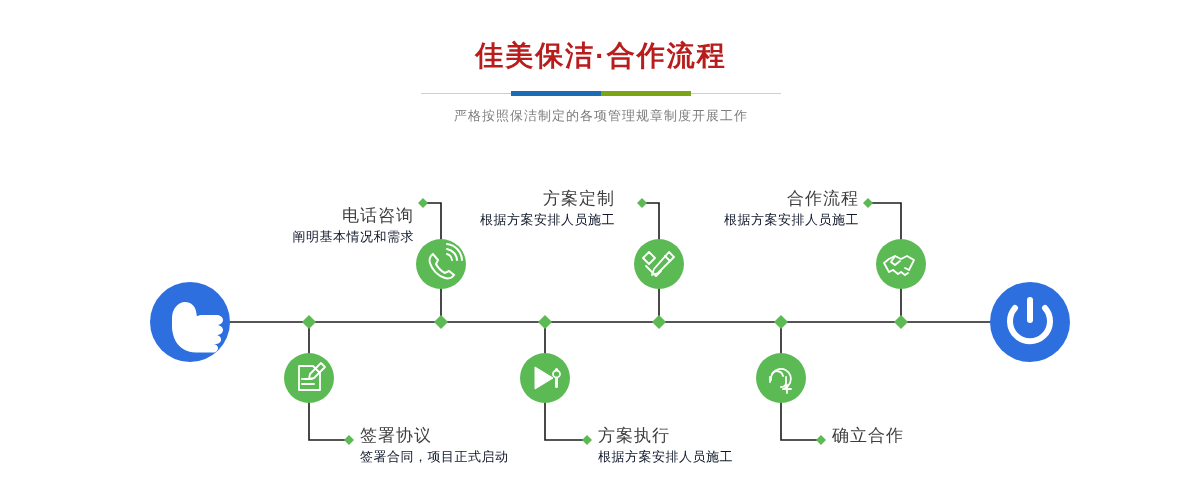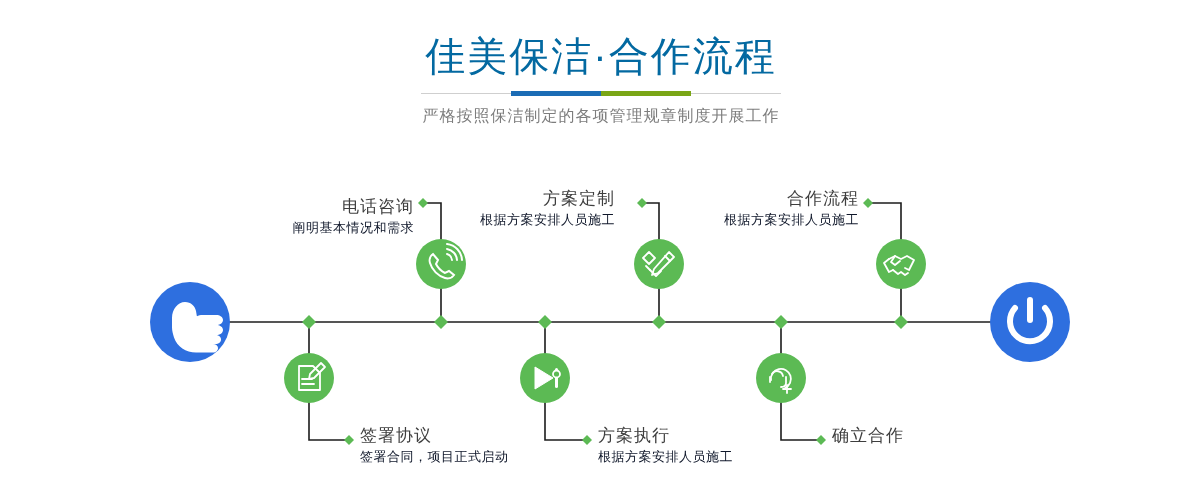--- a/index.html
+++ b/index.html
@@ -23,25 +23,25 @@
 
   
   .header {
     position: absolute;
     left: 0;
     top: 34px;
     width: 1202px;
     text-align: center;
   }
   .title {
-    font-size: 40px;
+    font-size: 28px;
     line-height: 44px;
-    color: #0369a1;
+    color: #b91c1c;
     letter-spacing: 2px;
-    font-weight: normal;
+    font-weight: bold;
     margin: 0;
     white-space: nowrap;
   }
   .divider {
     position: relative;
     width: 360px;
     height: 5px;
     margin: 13px auto 0 auto;
   }
   .divider .rule {
@@ -63,21 +63,21 @@
   .divider .seg-green {
     position: absolute;
     left: 180px;
     top: 0px;
     width: 90px;
     height: 5px;
     background: #7aa616;
   }
   .subtitle {
     margin: 10px 0 0 0;
-    font-size: 16px;
+    font-size: 13px;
     line-height: 20px;
     color: #7d7d7d;
     letter-spacing: 1px;
     white-space: nowrap;
   }
 
   
   .diagram {
     position: absolute;
     left: 0;
@@ -239,21 +239,21 @@
         <circle cx="901" cy="264" r="25" fill="#5cba54"></circle>
         <g fill="none" stroke="#ffffff" stroke-width="1.8" stroke-linejoin="round" stroke-linecap="round">
           <path d="M889 259 l6,-3 l6,3 l6,-3 l7,4 l-5,10 l-4,-2"></path>
           <path d="M889 259 l-5,4 l5,9 l4,-2"></path>
           <path d="M893 270 l5,4 l3,-2 l4,3 l3,-2"></path>
           <path d="M895 256 l-4,6 l4,3 l5,-4"></path>
         </g>
       </g>
     </svg>
 
-    <div class="node-label label-top" style="left:150px; top:196px; width:264px;">
+    <div class="node-label label-top" style="left:150px; top:205px; width:264px;">
       <div class="node-title">电话咨询</div>
       <div class="node-desc">阐明基本情况和需求</div>
     </div>
 
     <div class="node-label label-top" style="left:355px; top:188px; width:260px;">
       <div class="node-title">方案定制</div>
       <div class="node-desc">根据方案安排人员施工</div>
     </div>
 
     <div class="node-label label-top" style="left:600px; top:188px; width:259px;">

